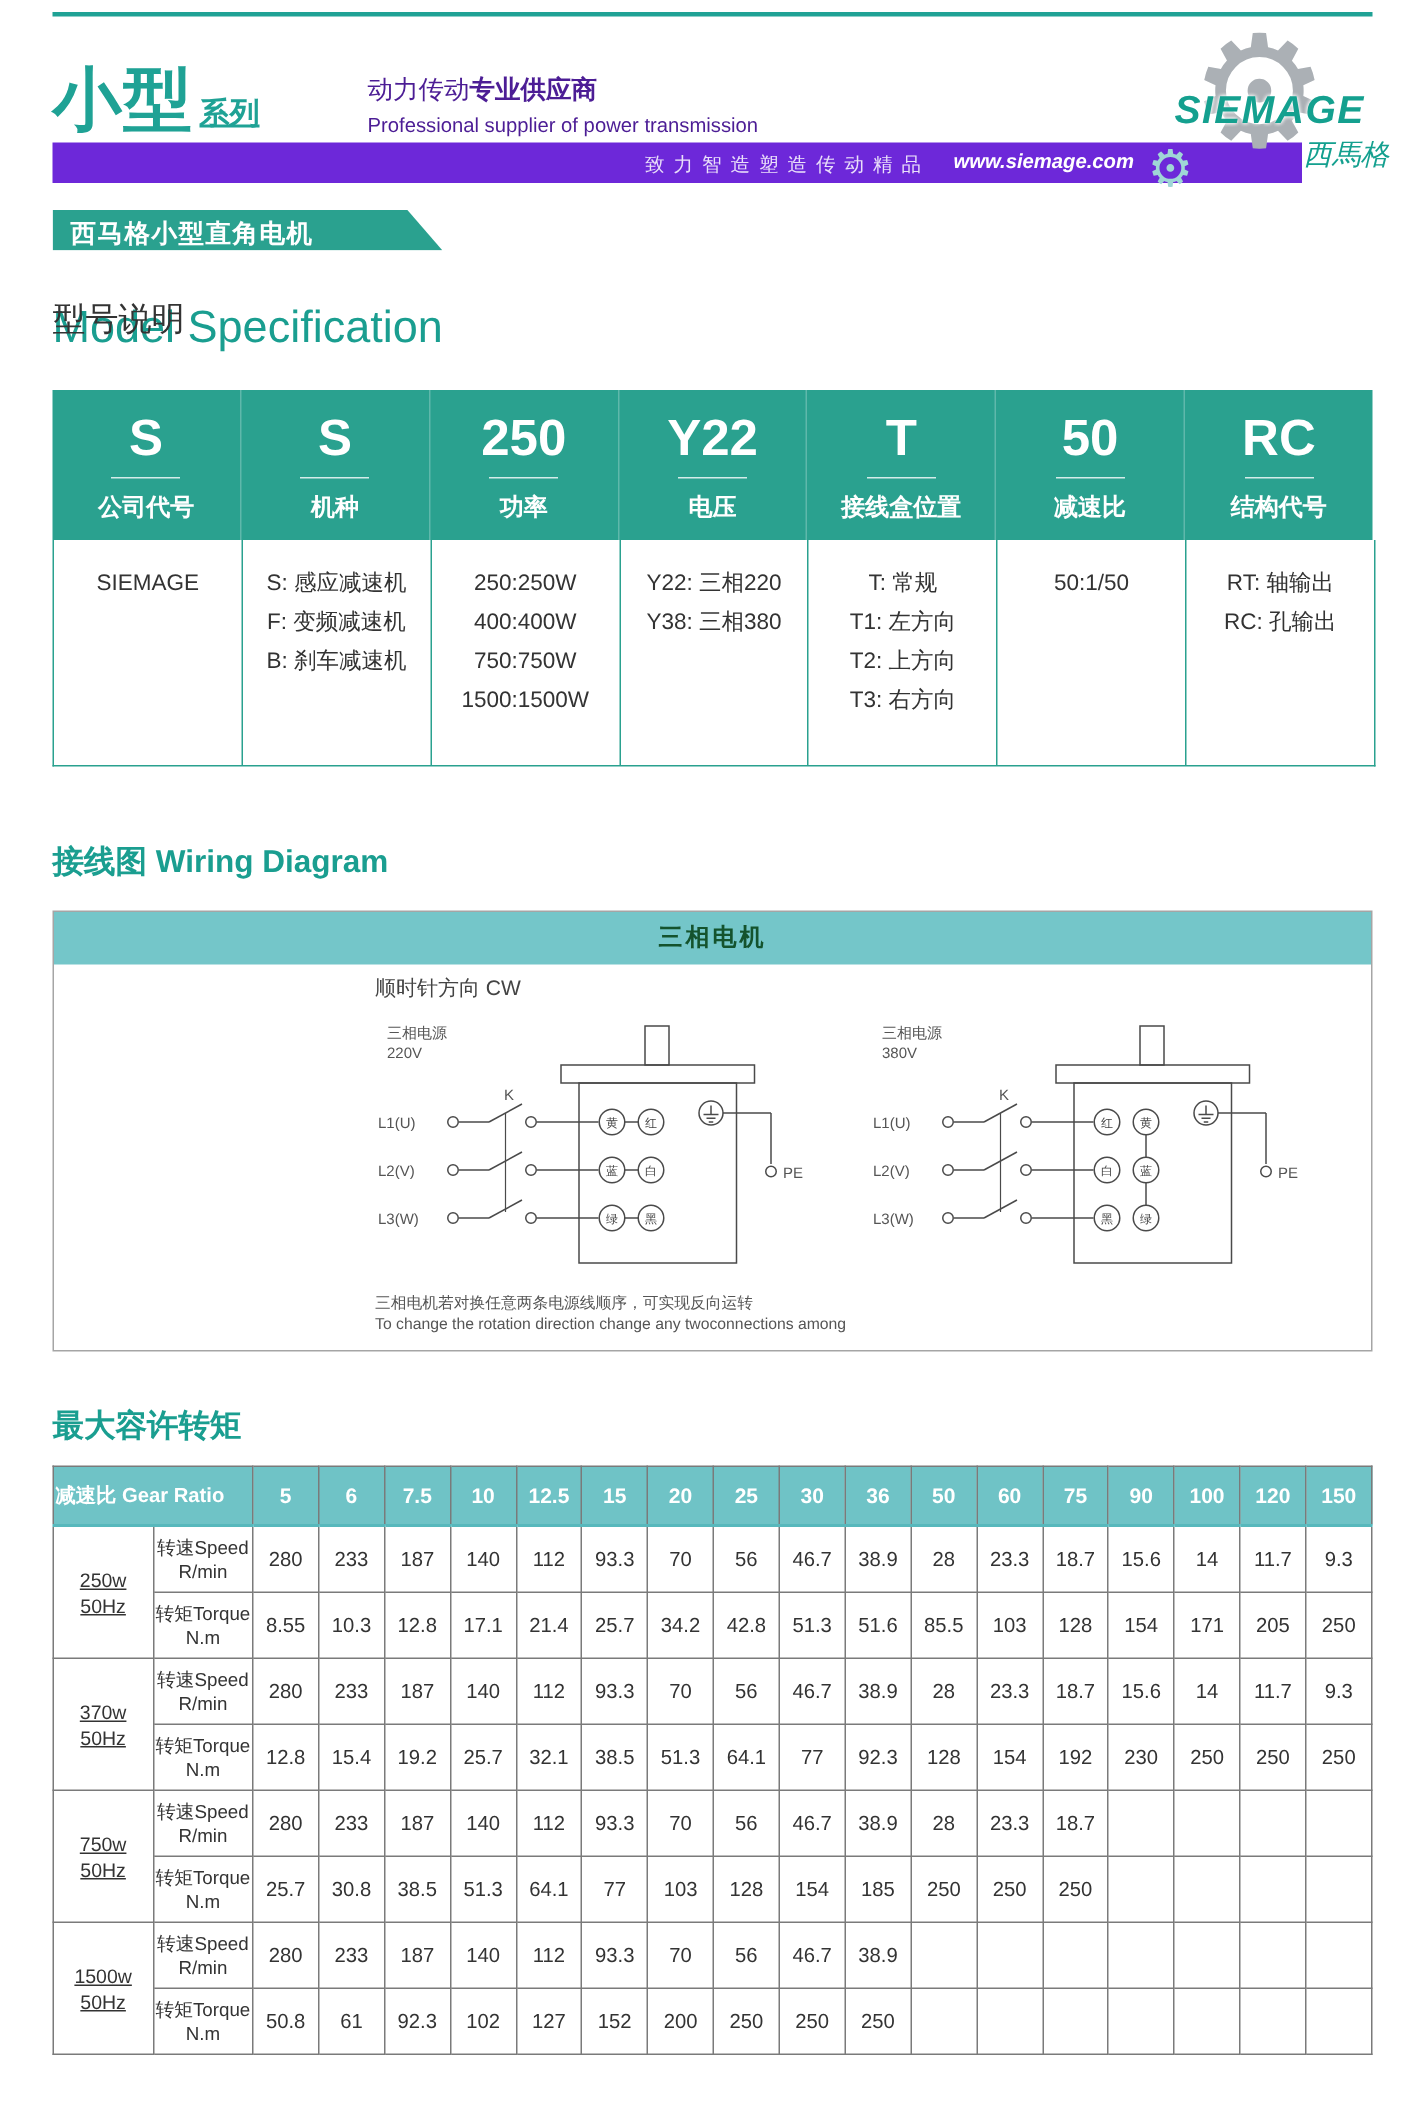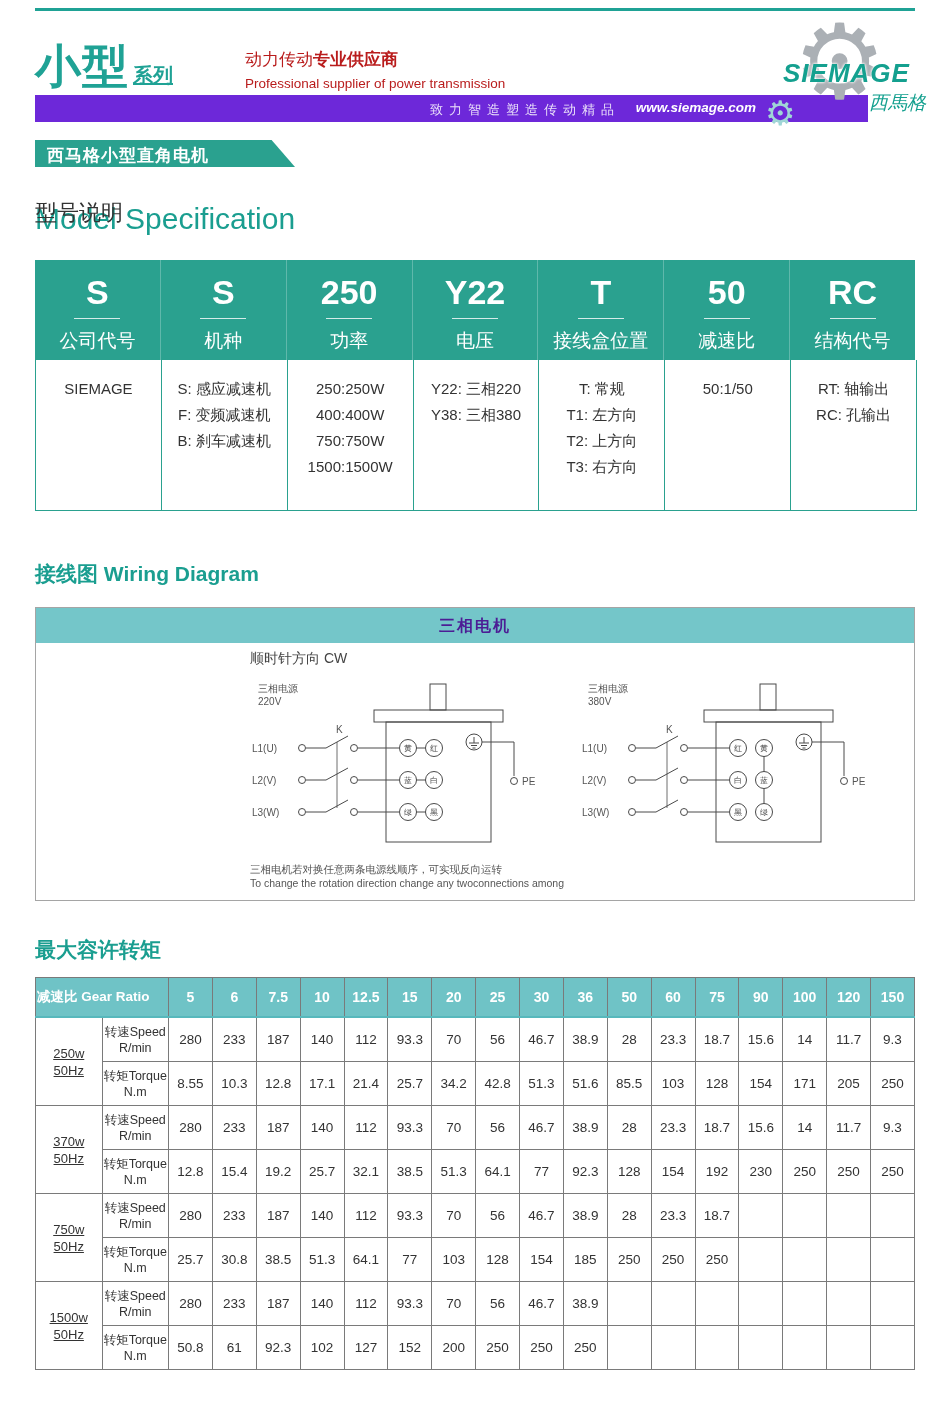--- a/index.html
+++ b/index.html
@@ -5,21 +5,21 @@
   html,body{margin:0;padding:0;background:#fff;}
   body{font-family:"Liberation Sans", sans-serif; color:#333;}
   .page{position:relative;width:950px;height:1404px;background:#fff;overflow:hidden;}
 
   .top-rule{position:absolute;left:35px;top:8px;width:880px;height:3px;background:#1fa295;}
 
   
   .series{position:absolute;left:35px;top:36px;color:#1fa295;white-space:nowrap;}
   .series-big{font-size:46px;font-weight:bold;letter-spacing:1px;}
   .series-small{font-size:20px;font-weight:bold;margin-left:4px;text-decoration:underline;}
-  .tagline{position:absolute;left:245px;top:48px;color:#b91c1c;}
+  .tagline{position:absolute;left:245px;top:48px;color:#4c1d95;}
   .tag-zh{font-size:17px;}
   .tag-zh b{font-weight:bold;}
   .tag-en{font-size:13.5px;margin-top:5px;}
 
   .banner{position:absolute;left:35px;top:95px;width:833px;height:27px;}
   .banner-light{position:absolute;left:0;top:0;width:100%;height:100%;background:#6d28d9;}
   .banner-mid{position:absolute;right:248px;top:6px;font-size:13px;letter-spacing:6px;color:rgba(255,255,255,.85);white-space:nowrap;}
   .banner-url{position:absolute;right:112px;top:5px;font-size:13.5px;font-weight:bold;font-style:italic;color:#fff;white-space:nowrap;}
   .banner-dark{position:absolute;left:0;top:0;width:260px;height:27px;background:#2aa18f;
     clip-path:polygon(0 0,91% 0,100% 100%,0 100%);margin-top:45px;}
@@ -37,28 +37,28 @@
   .sec-title{position:absolute;left:35px;font-size:21px;font-weight:bold;color:#1a9e90;}
 
   
   .spec{position:absolute;left:35px;top:260px;width:880px;}
   .spec-row{display:flex;width:100%;}
   .spec-head-row{background:#2aa18f;height:100px;}
   .spec-col-h{flex:1;text-align:center;color:#fff;border-right:1px solid rgba(255,255,255,.25);}
   .spec-col-h:last-child{border-right:none;}
   .spec-code{font-size:34px;font-weight:bold;margin-top:13px;}
   .spec-underline{width:46px;height:1px;background:rgba(255,255,255,.8);margin:6px auto 9px;}
-  .spec-label{font-size:19px;}
+  .spec-label{font-size:16px;font-weight:bold;}
   .spec-body-row{border:1px solid #2aa18f;border-top:none;height:150px;}
   .spec-col-b{flex:1;text-align:center;border-right:1px solid #2aa18f;font-size:15px;line-height:26px;padding-top:16px;white-space:pre-line;}
   .spec-col-b:last-child{border-right:none;}
 
   
   .wiring-box{position:absolute;left:35px;top:607px;width:878px;height:292px;border:1px solid #a5a5a5;background:#fff;}
-  .wiring-head{height:35px;background:#74c6c9;color:#4c1d95;font-weight:bold;font-size:16px;text-align:center;line-height:35px;letter-spacing:2px;}
+  .wiring-head{height:35px;background:#74c6c9;color:#14532d;font-weight:bold;font-size:16px;text-align:center;line-height:35px;letter-spacing:2px;}
   .cw-text{position:absolute;left:250px;top:650px;font-size:14px;color:#444;}
   .wiring-svg{position:absolute;left:246px;top:676px;}
   .wiring-note{position:absolute;left:250px;top:862px;font-size:10.5px;color:#555;line-height:14px;}
 
   
   .torque{position:absolute;left:35px;top:977px;width:880px;border-collapse:collapse;table-layout:fixed;}
   .torque th,.torque td{border:1px solid #7a7a7a;}
   .torque thead th{background:#6fc3c6;color:#fff;font-size:14px;font-weight:bold;height:36px;border-bottom:2px solid #57b8bc;}
   .torque th.rh{width:130px;text-align:left;font-size:13.5px;}
   .torque td{height:41px;text-align:center;font-size:13.5px;color:#333;}

